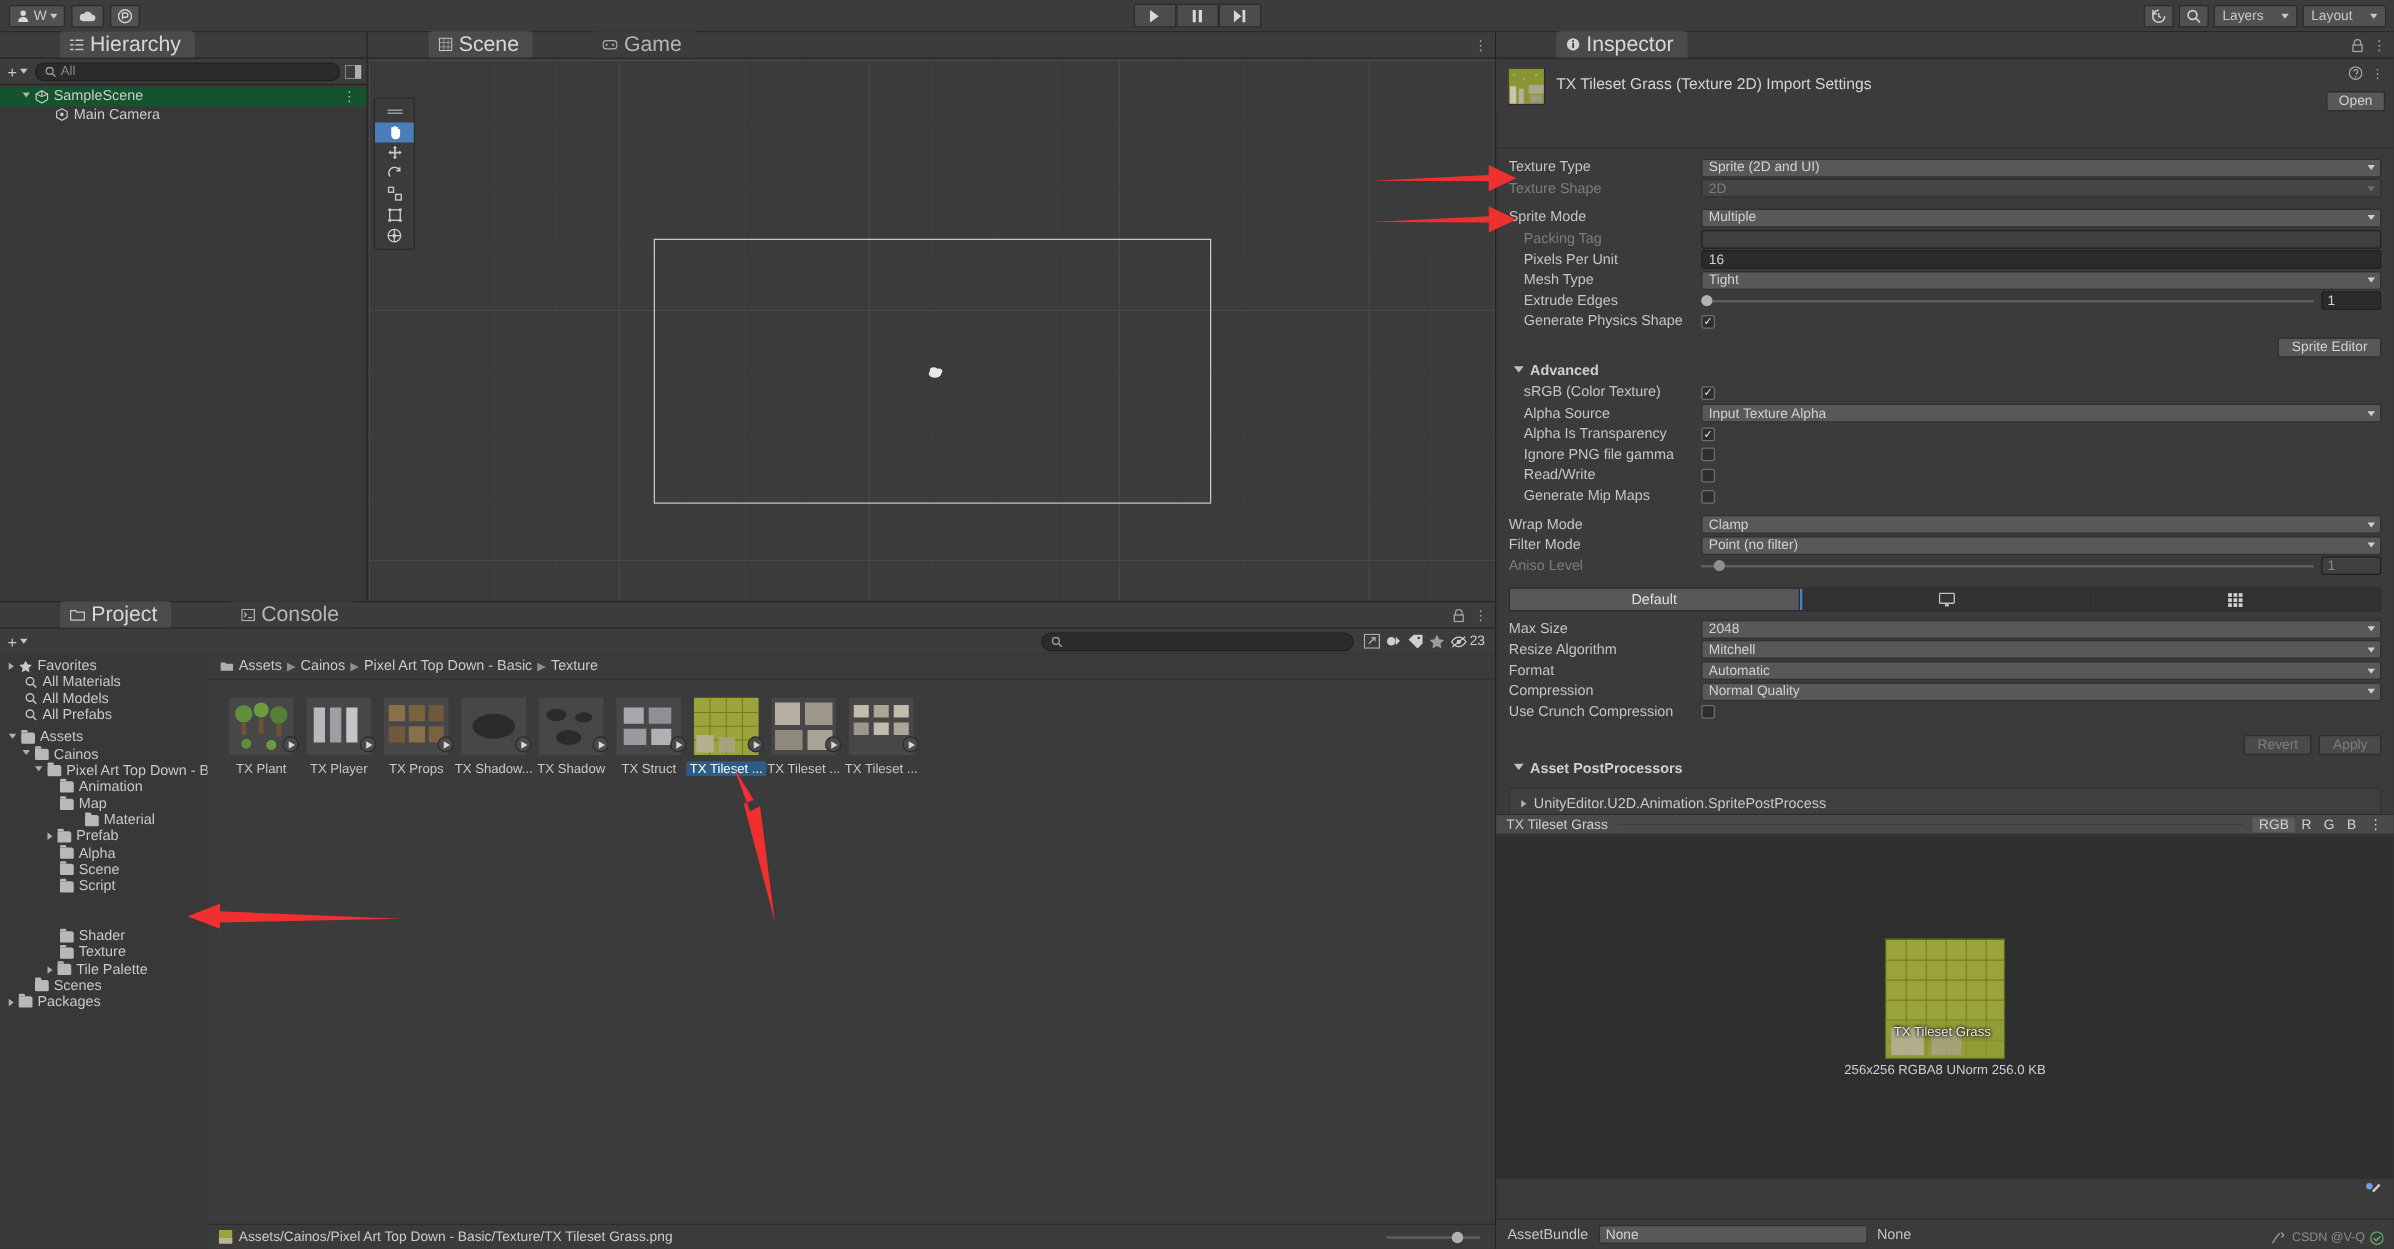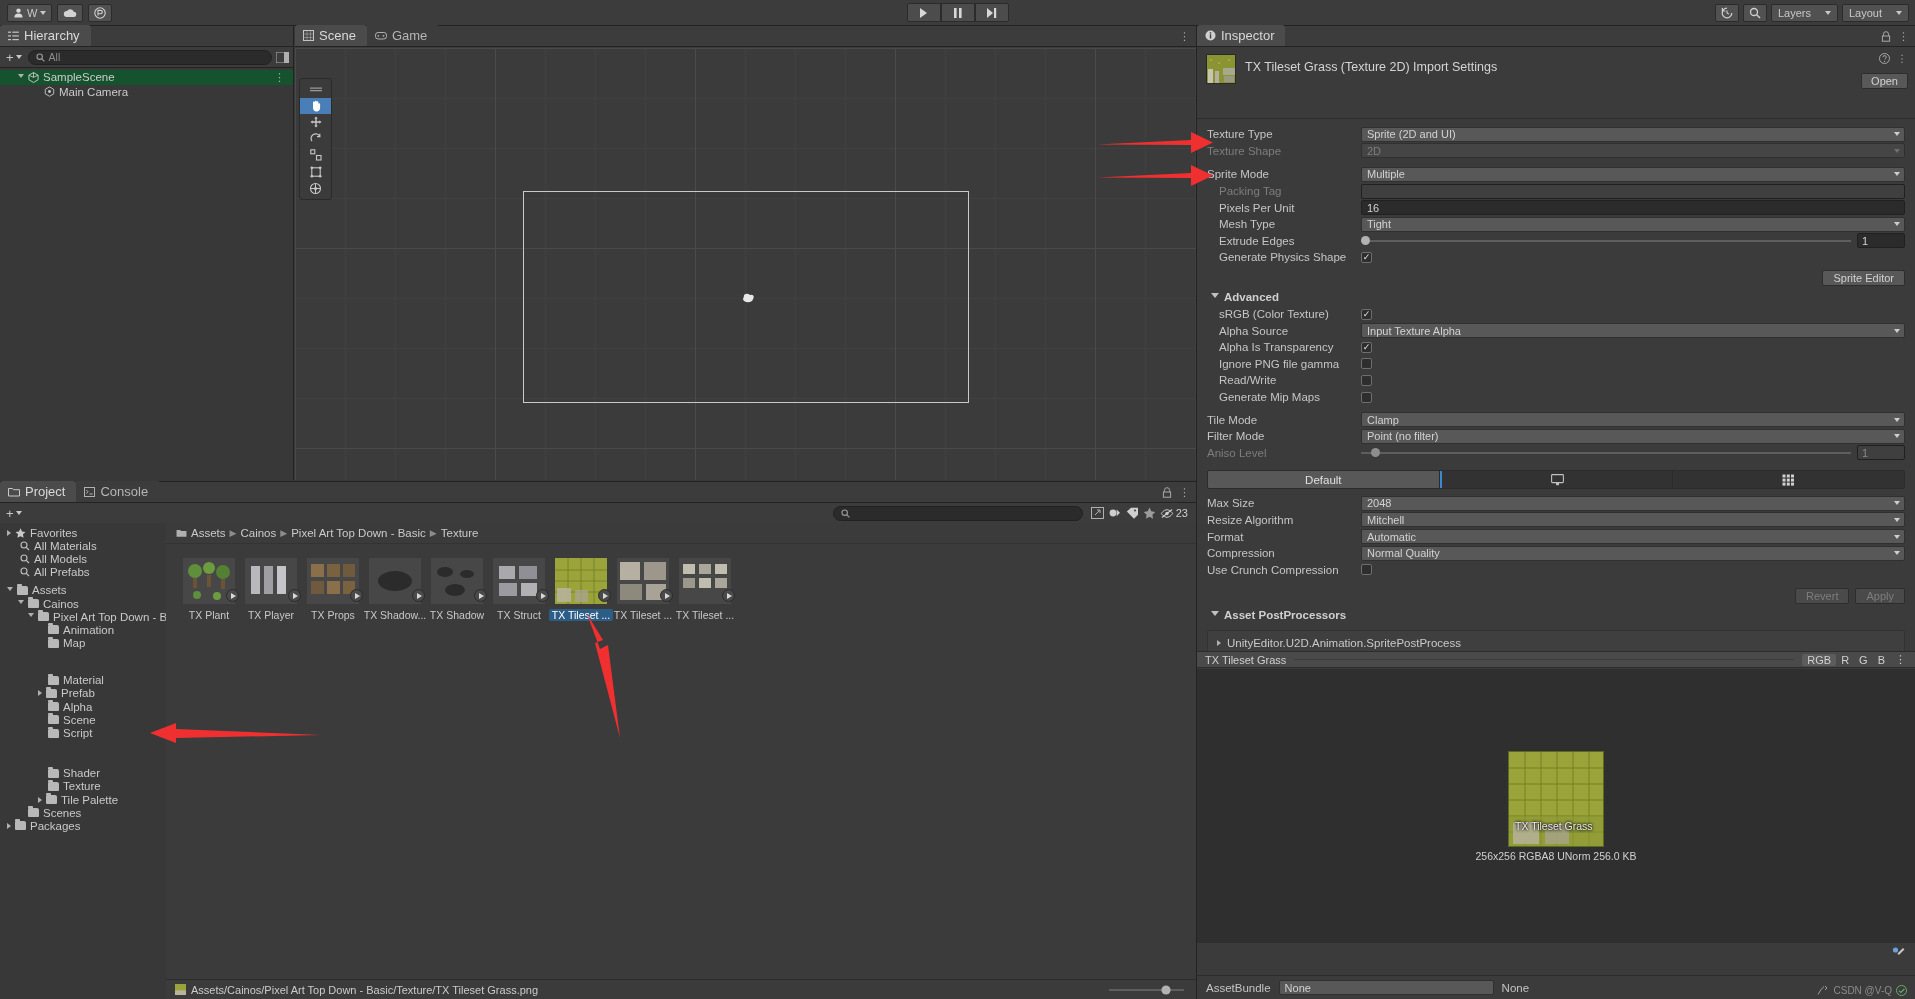--- a/index.html
+++ b/index.html
@@ -47,21 +47,21 @@
   .caret { width:0;height:0;border-left:3.5px solid transparent;border-right:3.5px solid transparent;border-top:4px solid #c8c8c8; }
 
   
   .panel { position:absolute; background:#383838; }
   .panel-tabbar {
     height:21px; background:#3c3c3c; display:flex; align-items:flex-end;
     border-bottom:1px solid #232323; position:relative;
   }
   .ptab {
     height:21px; padding:0 11px 0 8px; display:flex; align-items:center; gap:5px;
-    font-size:13px; color:#b6b6b6; background:#3c3c3c;
+    font-size:17px; color:#b6b6b6; background:#3c3c3c;margin-left:48px;
   }
   .ptab.active { background:#4b4b4b; color:#d8d8d8; border-radius:3px 3px 0 0; }
   .ptab-icons { position:absolute; right:6px; top:4px; display:flex; gap:7px; align-items:center; color:#a8a8a8; font-size:11px; }
 
   
   #hierarchy { left:0; top:26px; width:294px; height:454px; background:#383838; border-right:1px solid #232323; }
   .hier-toolbar {
     height:21px; background:#3c3c3c; display:flex; align-items:center; gap:4px;
     padding:0 4px; border-bottom:1px solid #232323;
   }
@@ -702,21 +702,21 @@
         <span class="plabel i1">Generate Mip Maps</span>
         <span class="pval">
             <span class="cbox"></span>
           </span>
       </div>
     </div>
 
     <div style="height:6px;"></div>
     <div class="prop-list" style="padding-top:0;">
       <div class="prow">
-        <span class="plabel">Tile Mode</span>
+        <span class="plabel">Wrap Mode</span>
         <span class="pval">
             <span class="dropdown">
               <span>Clamp</span>
               <span class="dcaret"></span>
             </span>
           </span>
       </div>
       <div class="prow">
         <span class="plabel">Filter Mode</span>
         <span class="pval">
@@ -998,21 +998,21 @@
         <span>Pixel Art Top Down - Basi</span>
       </div>
       <div class="tree-row" style="padding-left:48px;">
         <span class="folder"></span>
         <span>Animation</span>
       </div>
       <div class="tree-row" style="padding-left:48px;">
         <span class="folder"></span>
         <span>Map</span>
       </div>
-      <div class="tree-row" style="padding-left:48px;margin-top:24px;">
+      <div class="tree-row" style="padding-left:68px;">
         <span class="folder"></span>
         <span>Material</span>
       </div>
       <div class="tree-row" style="padding-left:38px;">
         <span class="tri"></span>
         <span class="folder"></span>
         <span>Prefab</span>
       </div>
       <div class="tree-row" style="padding-left:48px;">
         <span class="folder"></span>

